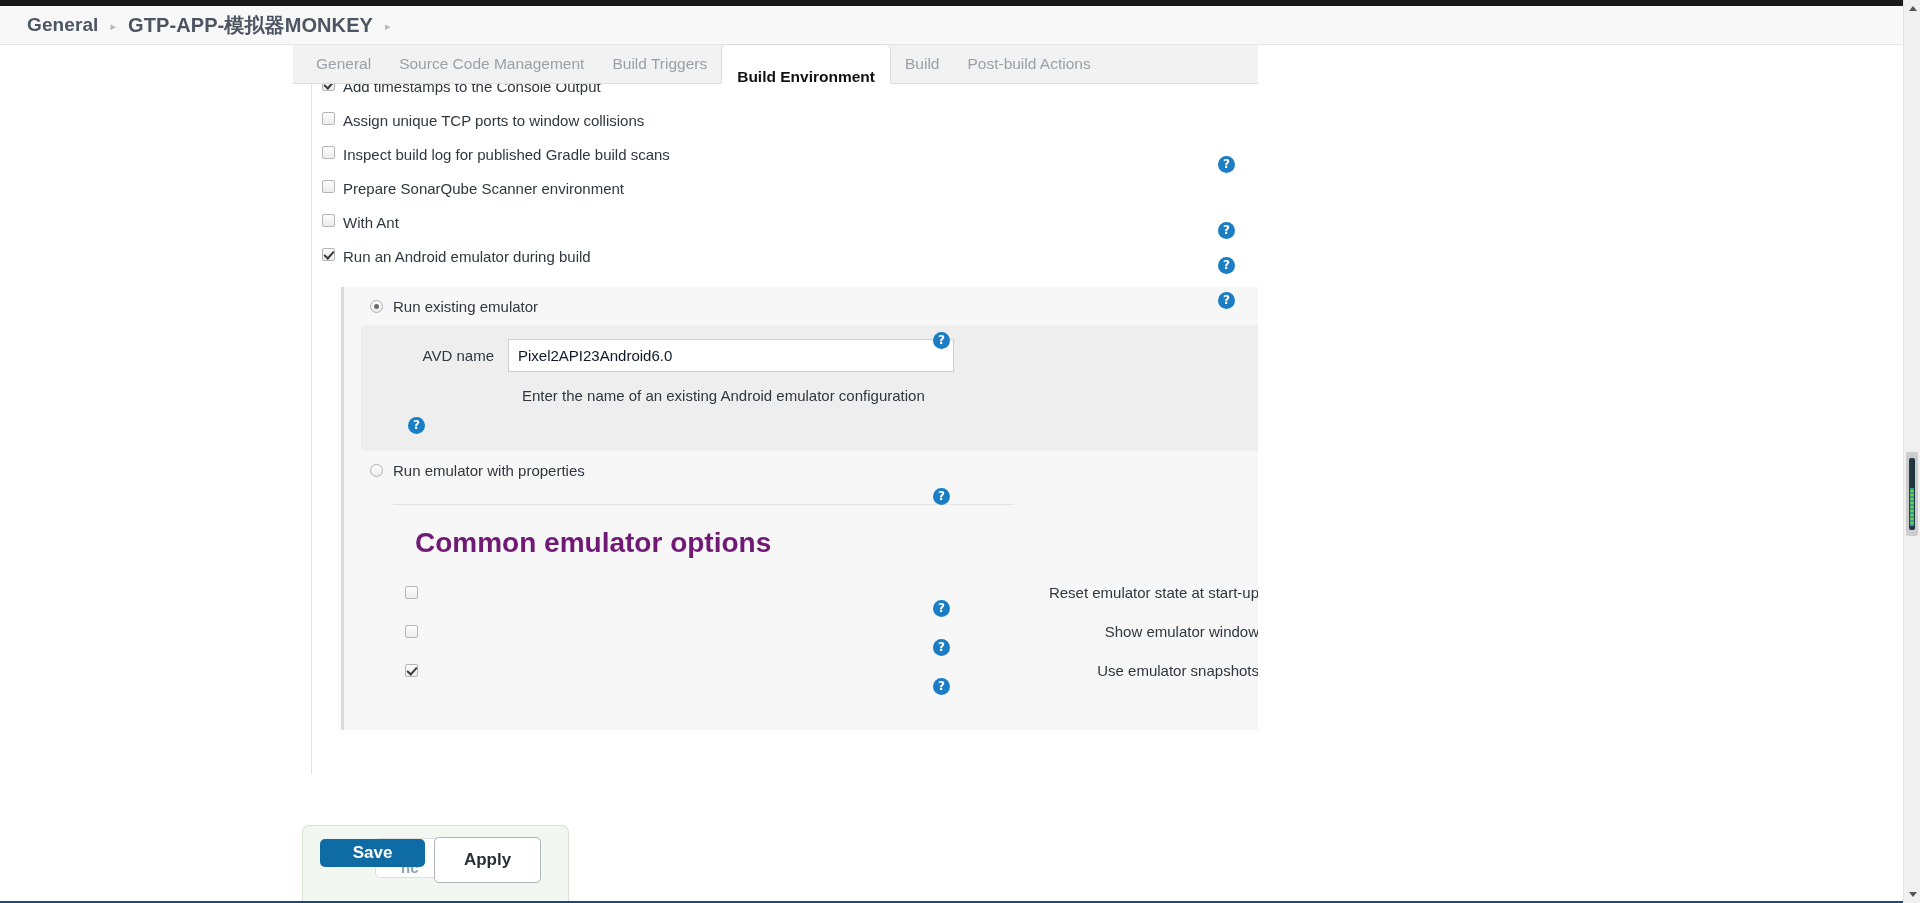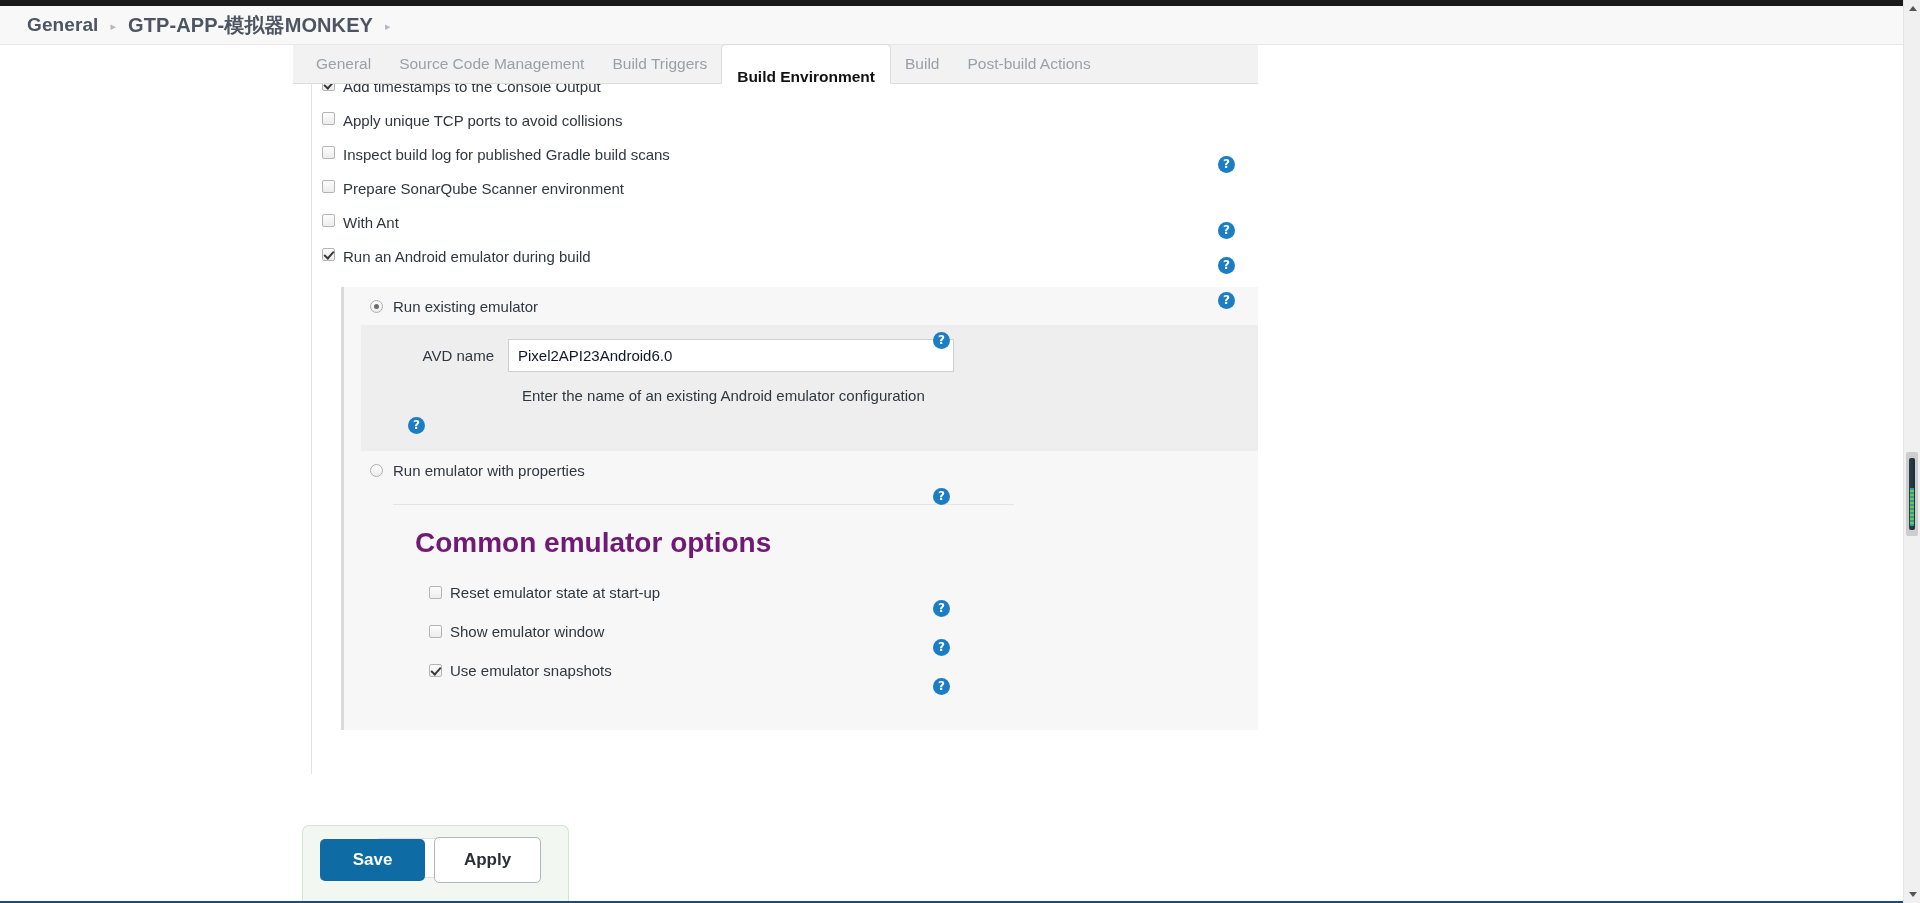--- a/index.html
+++ b/index.html
@@ -233,22 +233,23 @@
   #common-heading {
     font-size: 28px;
     font-weight: bold;
     color: #701a75;
     margin: 22px 0 0 71px;
     font-stretch: condensed;
   }
   .common-row {
     display: flex; align-items: center;
     height: 39px;
-    padding-left: 85px;
-    position: relative;
+    padding-left: 61px;
+    position: relative;
+    justify-content: space-between;
   }
   .common-row .label { font-size: 15px; color: #30373f; }
 
   
   #save-bar {
     position: absolute;
     left: 302px; top: 825px;
     width: 267px; height: 78px;
     background: #f3f7f1;
     border: 1px solid #d7e3d3;
@@ -266,21 +267,21 @@
   #ghost-text {
     position: absolute;
     left: 98px; top: 33px;
     font-size: 15px;
     color: #8fa6b8;
     font-weight: bold;
   }
   #save-button {
     position: absolute;
     left: 17px; top: 13px;
-    width: 105px; height: 42px;
+    width: 105px; height: 28px;
     background: #0e6ba3;
     border: none;
     border-radius: 5px;
     color: #ffffff;
     font-size: 17px;
     font-weight: bold;
     font-family: "Liberation Sans", sans-serif;
     cursor: pointer;
   }
   #apply-button {
@@ -385,21 +386,21 @@
     <div id="form-rail"></div>
     <div id="form-inner">
 
       <div class="row">
         <span class="cb checked"></span>
         <span class="label">Add timestamps to the Console Output</span>
       </div>
 
       <div class="row">
         <span class="cb"></span>
-        <span class="label">Apply unique TCP ports to avoid collisions</span>
+        <span class="label">Assign unique TCP ports to window collisions</span>
       </div>
 
       <div class="row">
         <span class="cb"></span>
         <span class="label">Inspect build log for published Gradle build scans</span>
       </div>
 
       <div class="row">
         <span class="cb"></span>
         <span class="label">Prepare SonarQube Scanner environment</span>

